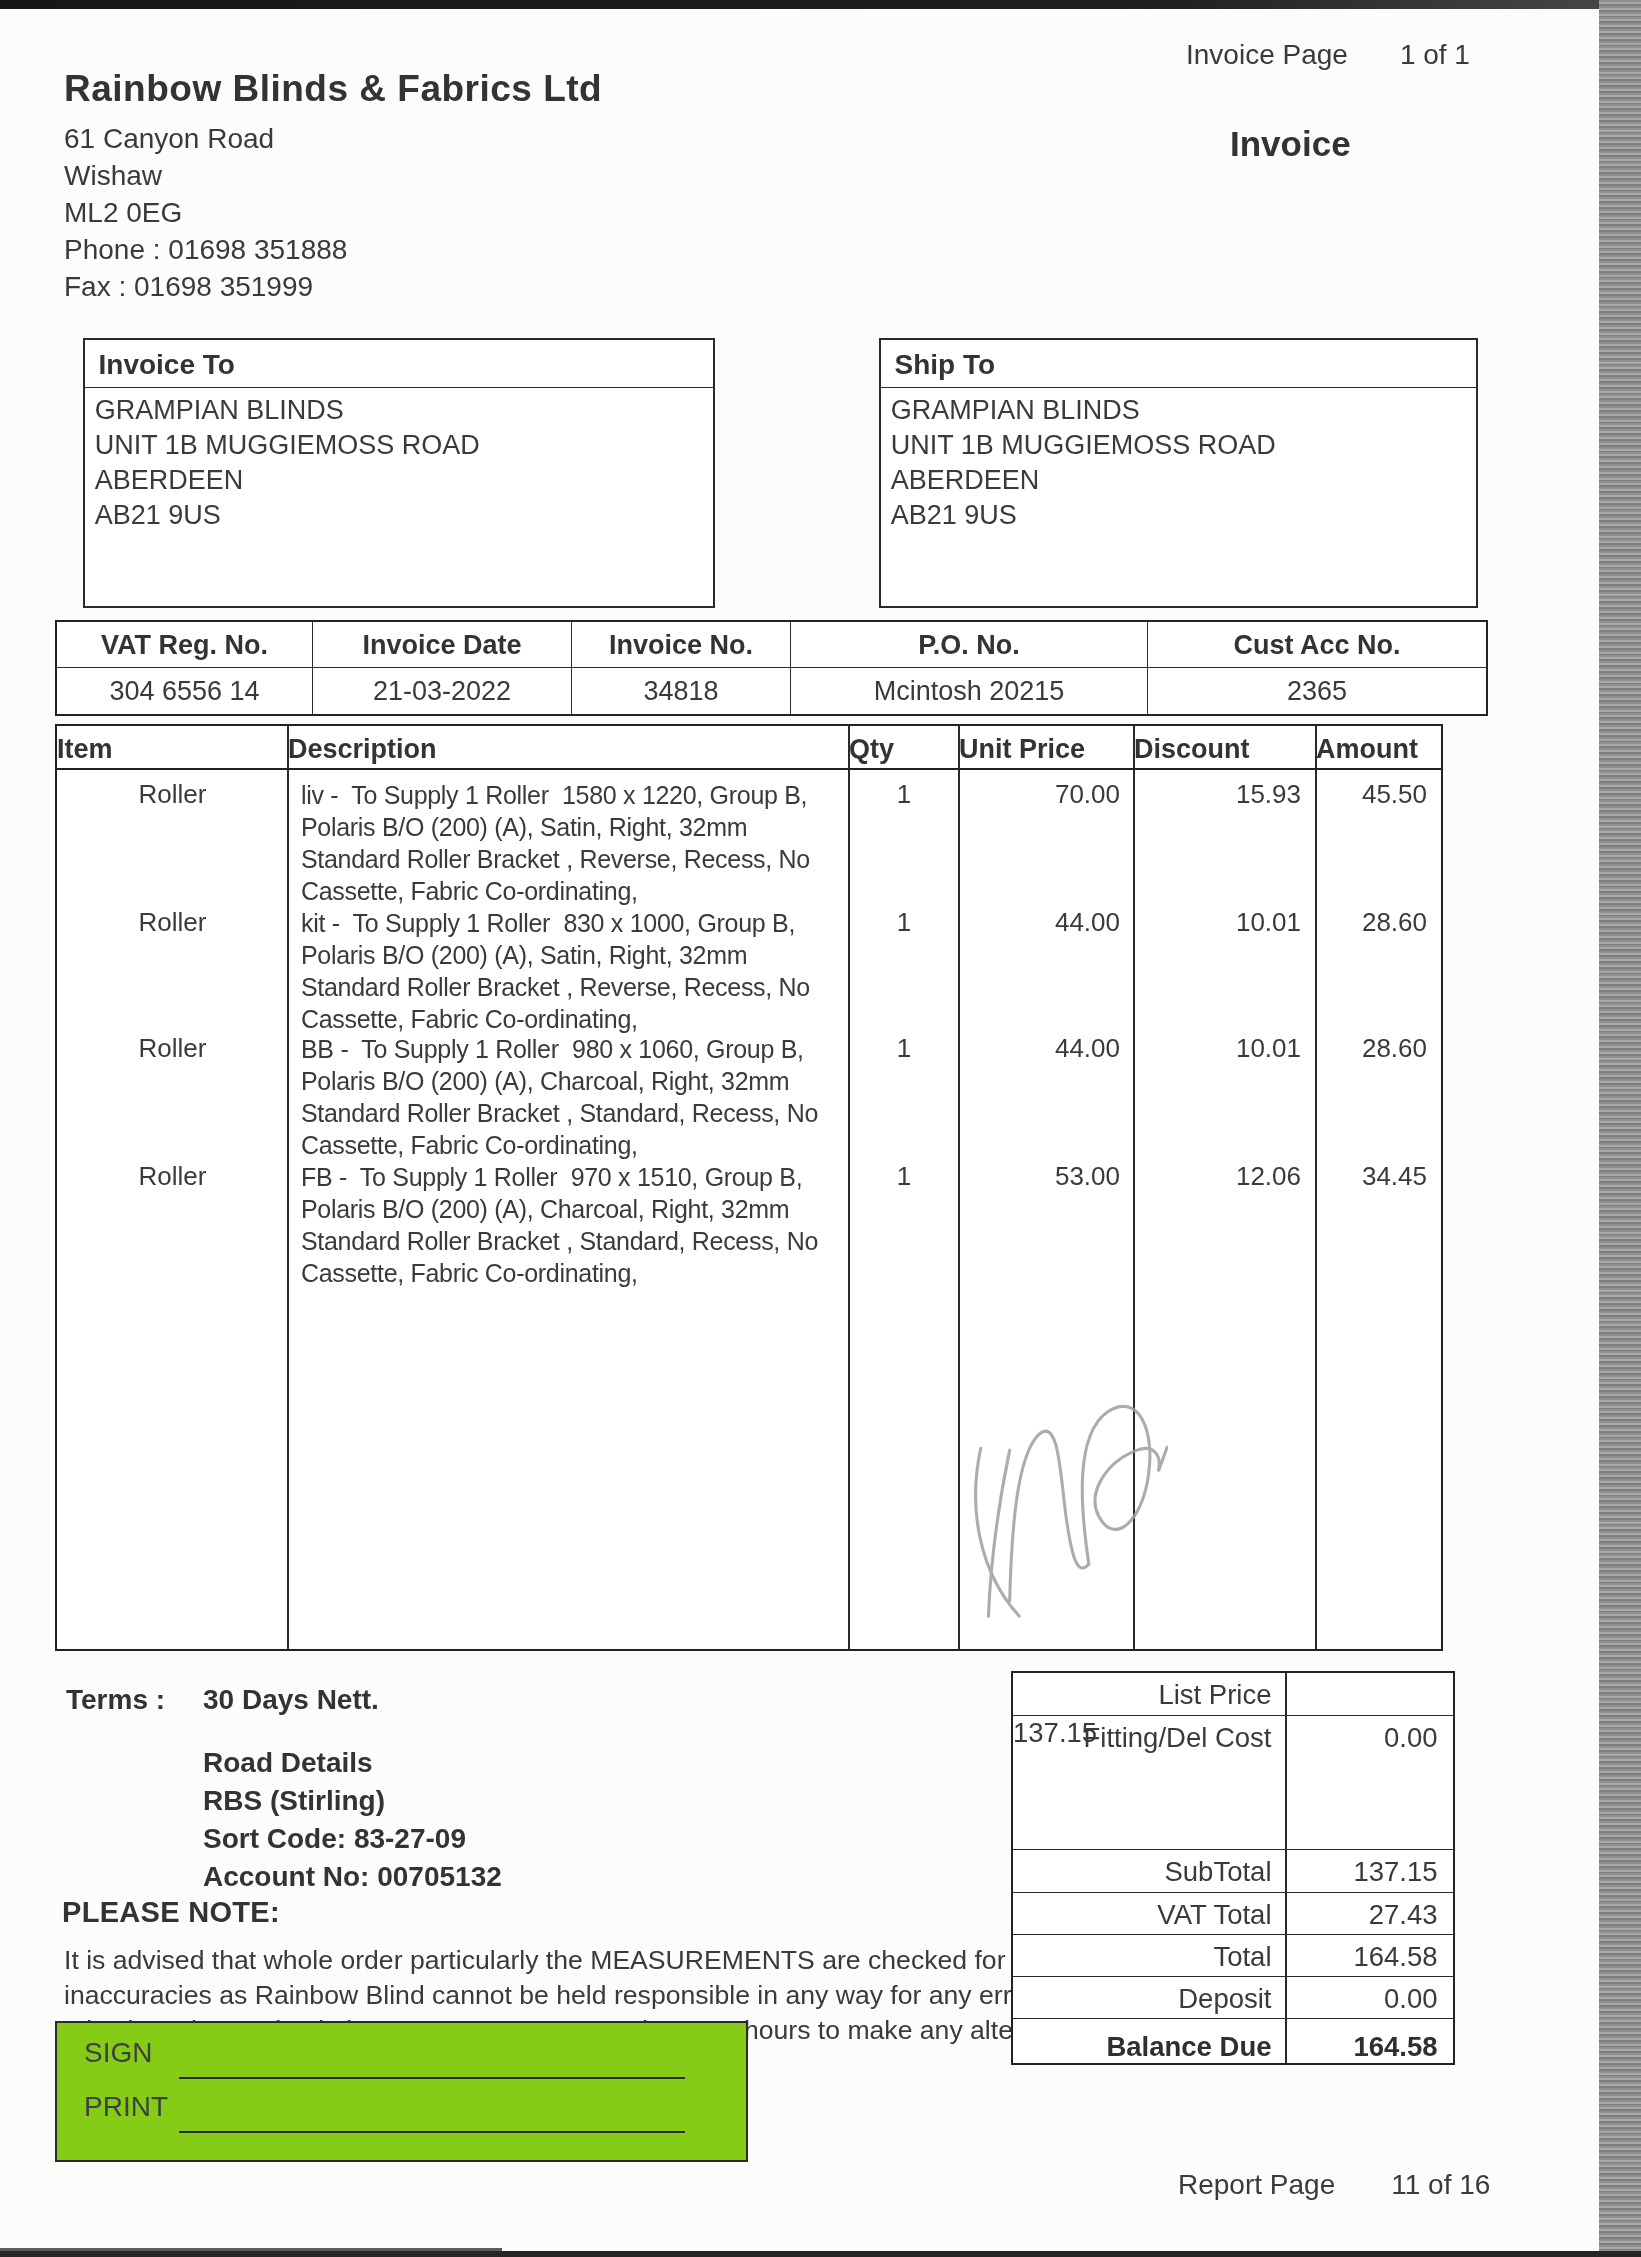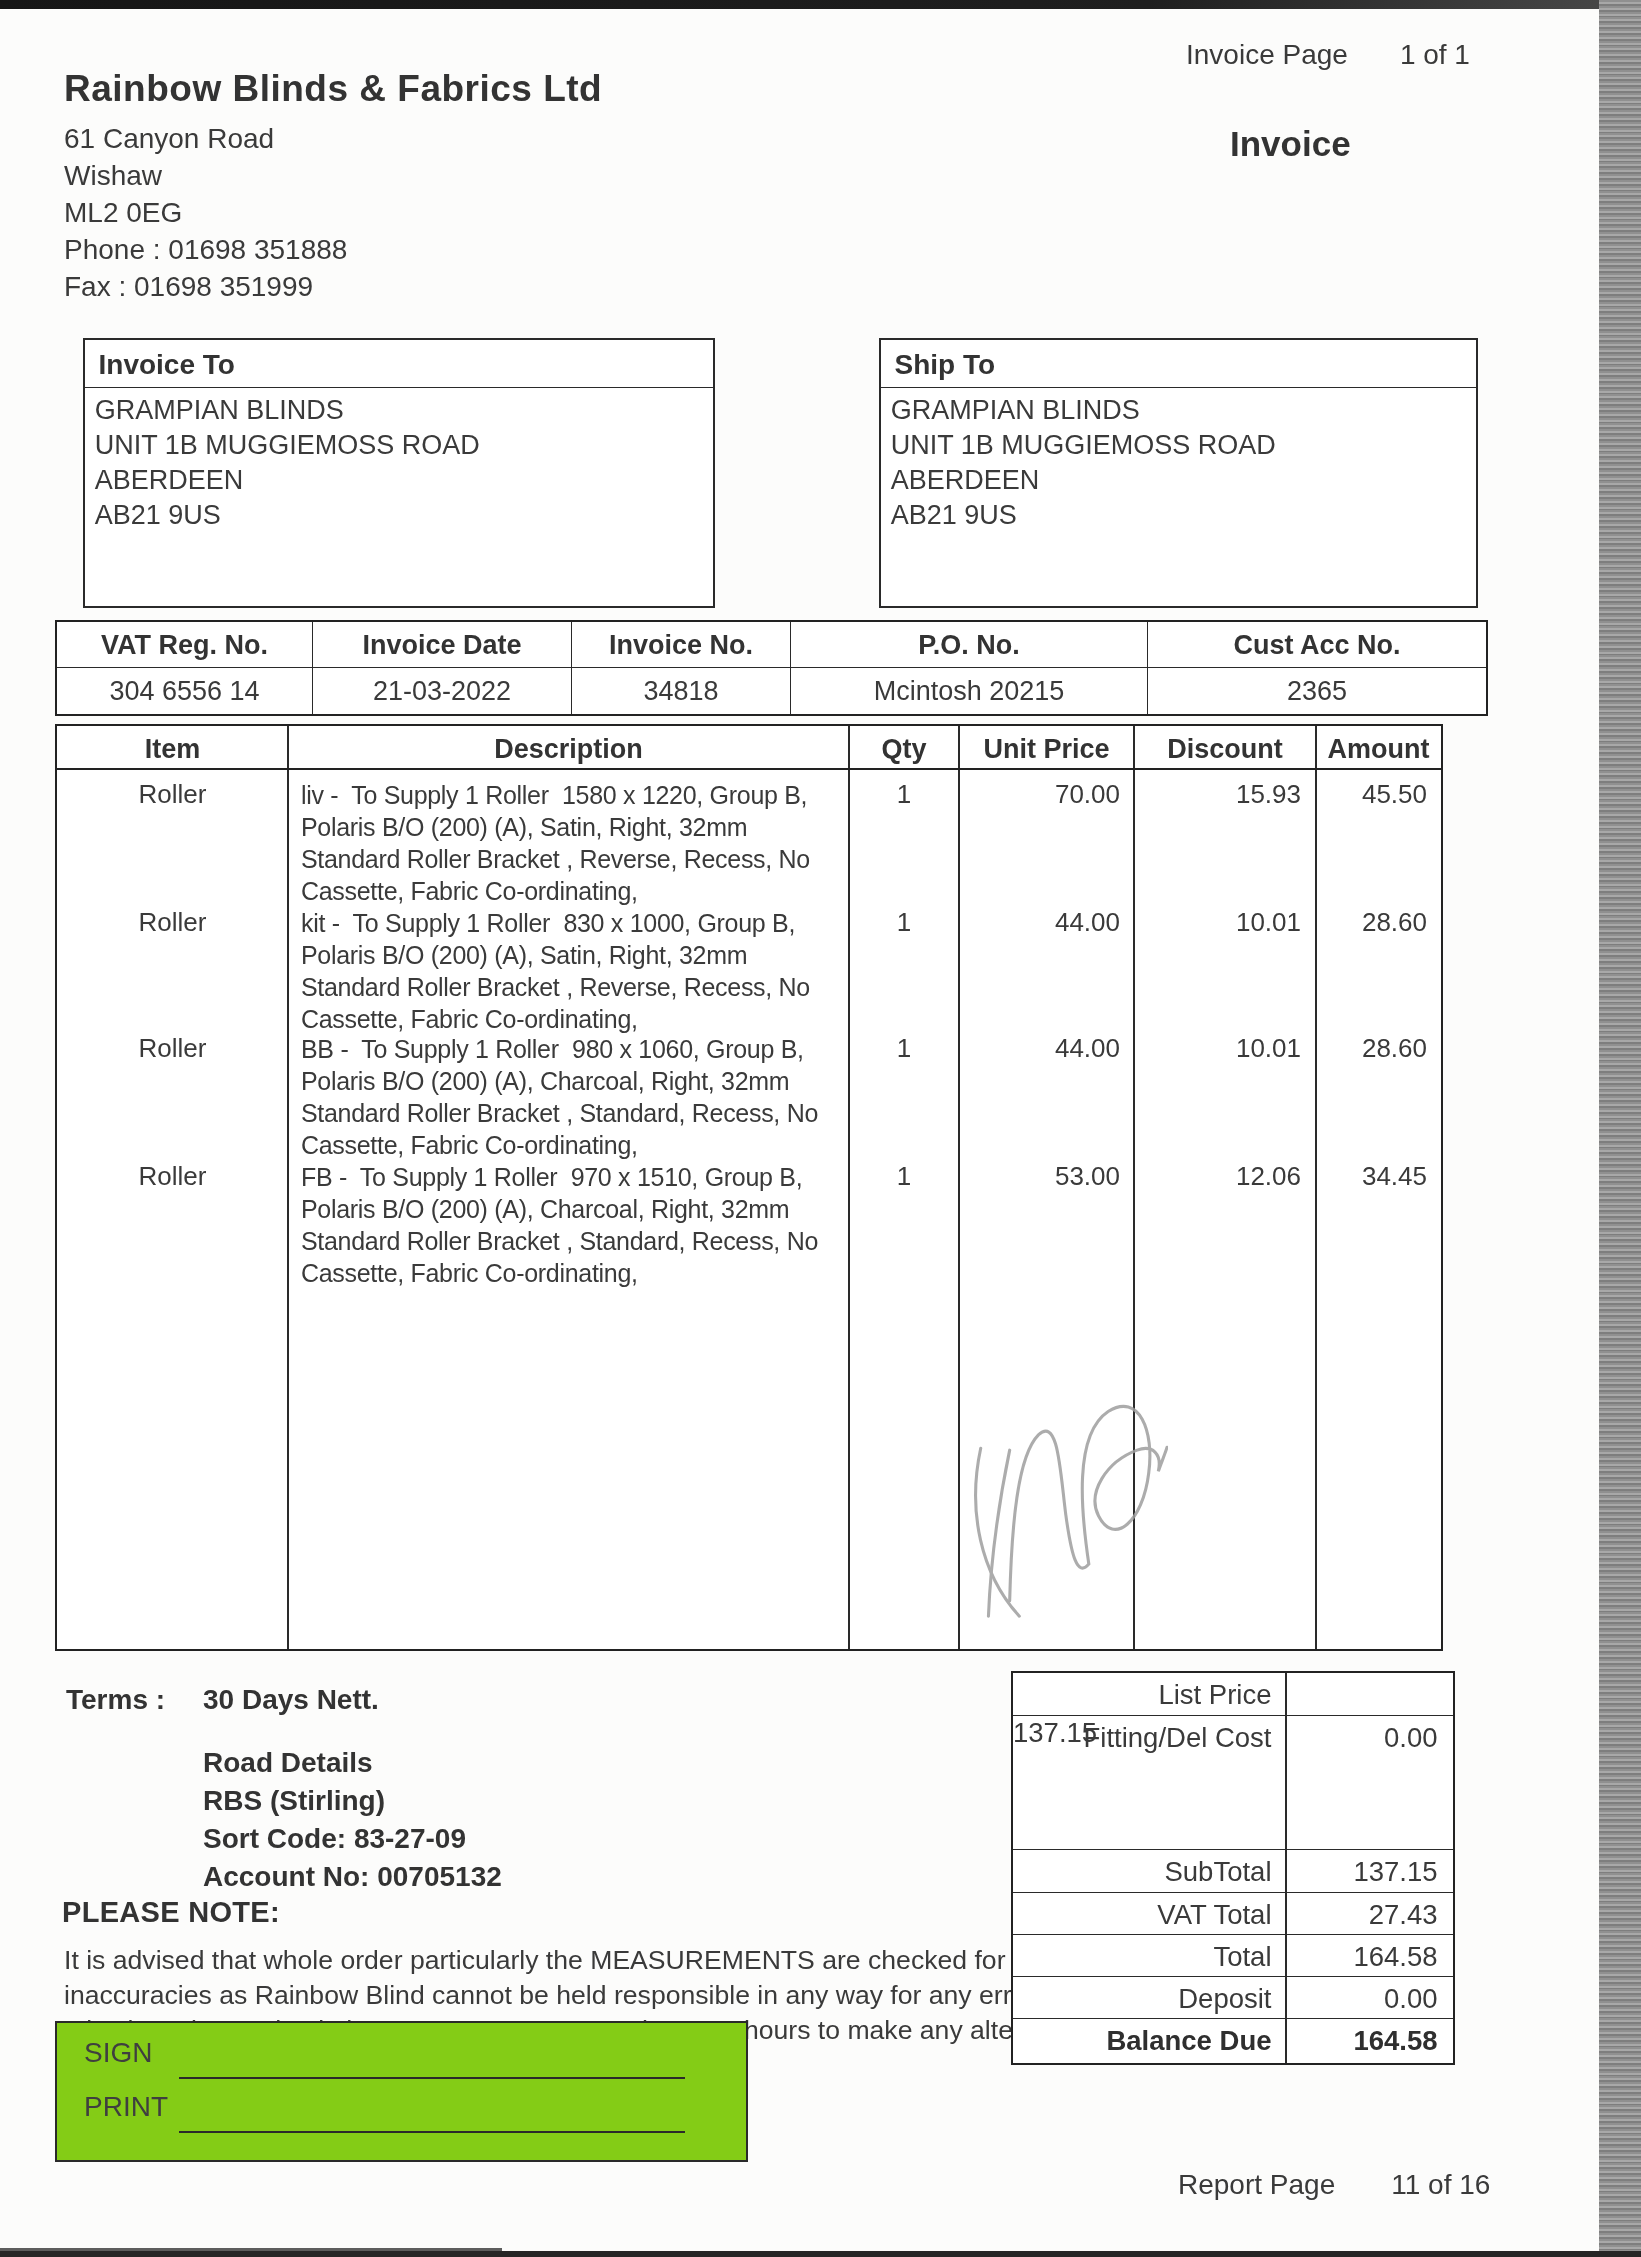--- a/index.html
+++ b/index.html
@@ -26,21 +26,21 @@
   .meta-row{display:flex;}
   .meta-row.hd{border-bottom:1.9px solid #2a2a2a;}
   .meta-cell{box-sizing:border-box;text-align:center;font-size:27px;padding:7.7px 3.9px 6.8px 3.9px;border-right:1.9px solid #2a2a2a;color:#3a3a3a;}
   .meta-cell:last-child{border-right:none;}
   .meta-row.hd .meta-cell{font-weight:bold;color:#333;}
   .mc0{width:256px;} .mc1{width:259px;} .mc2{width:219px;} .mc3{width:357px;} .mc4{flex:1;}
   
   .items{left:55px;top:724px;width:1384px;height:923px;border:2.9px solid #222;background:#fff;}
   .col-line{position:absolute;top:0;bottom:0;width:1.9px;background:#2a2a2a;}
   .items-head{position:absolute;left:0;top:0;width:100%;height:42px;border-bottom:2.9px solid #222;}
-  .h-cell{position:absolute;top:7.7px;text-align:center;font-weight:bold;font-size:27px;color:#333;}
+  .h-cell{position:absolute;top:7.7px;font-weight:bold;font-size:27px;color:#333;}
   .item-row{position:absolute;left:0;width:100%;}
   .c-item{position:absolute;left:0;width:231px;text-align:center;font-size:26px;color:#3a3a3a;}
   .c-desc{position:absolute;left:244px;width:541px;font-size:25px;line-height:32px;letter-spacing:-0.3px;color:#3a3a3a;}
   .c-desc div{white-space:pre;}
   .c-qty{position:absolute;left:792px;width:110px;text-align:center;font-size:26px;color:#3a3a3a;}
   .c-unit{position:absolute;left:902px;width:161px;text-align:right;font-size:26px;color:#3a3a3a;}
   .c-disc{position:absolute;left:1077px;width:167px;text-align:right;font-size:26px;color:#3a3a3a;}
   .c-amt{position:absolute;left:1259px;width:111px;text-align:right;font-size:26px;color:#3a3a3a;}
   
   .terms-l{left:66px;top:1684px;font-size:28px;font-weight:bold;color:#333;}
@@ -50,21 +50,21 @@
   .note{left:64px;top:1943px;font-size:26.6px;line-height:35px;color:#3a3a3a;}
   .note div{white-space:pre;}
   
   .signbox{left:55px;top:2021px;width:689px;height:137px;border:2.9px solid #2a2a2a;background:#84cc16;}
   .sgl{position:absolute;left:27px;font-size:28px;color:#3f3f3f;}
   .sline{position:absolute;left:122px;width:506px;border-bottom:2.4px solid #2a2a2a;}
   
   .totals{left:1011px;top:1671px;width:440px;border:2.9px solid #222;background:#fff;}
   .t-sep{position:absolute;left:272px;top:0;bottom:0;width:1.9px;background:#2a2a2a;}
   .t-row{display:flex;align-items:flex-start;border-bottom:1.9px solid #2a2a2a;box-sizing:border-box;}
-  .t-row:last-child{border-bottom:none;}
+  .t-row:last-child{border-bottom:none;align-items:flex-end;}
   .t-label{width:272px;box-sizing:border-box;text-align:right;padding:5.8px 13.5px 0 0;font-size:27.5px;color:#3a3a3a;}
   .t-value{flex:1;text-align:right;padding:5.8px 15.4px 0 0;font-size:27.5px;color:#3a3a3a;}
   .t-row.bold .t-label,.t-row.bold .t-value{font-weight:bold;color:#2f2f2f;}
   
   .report{left:1178px;top:2169px;display:flex;gap:56px;font-size:28px;color:#3a3a3a;}
   .sig-svg{position:absolute;left:860px;top:616px;}
 </style>
 </head>
 <body>
 

